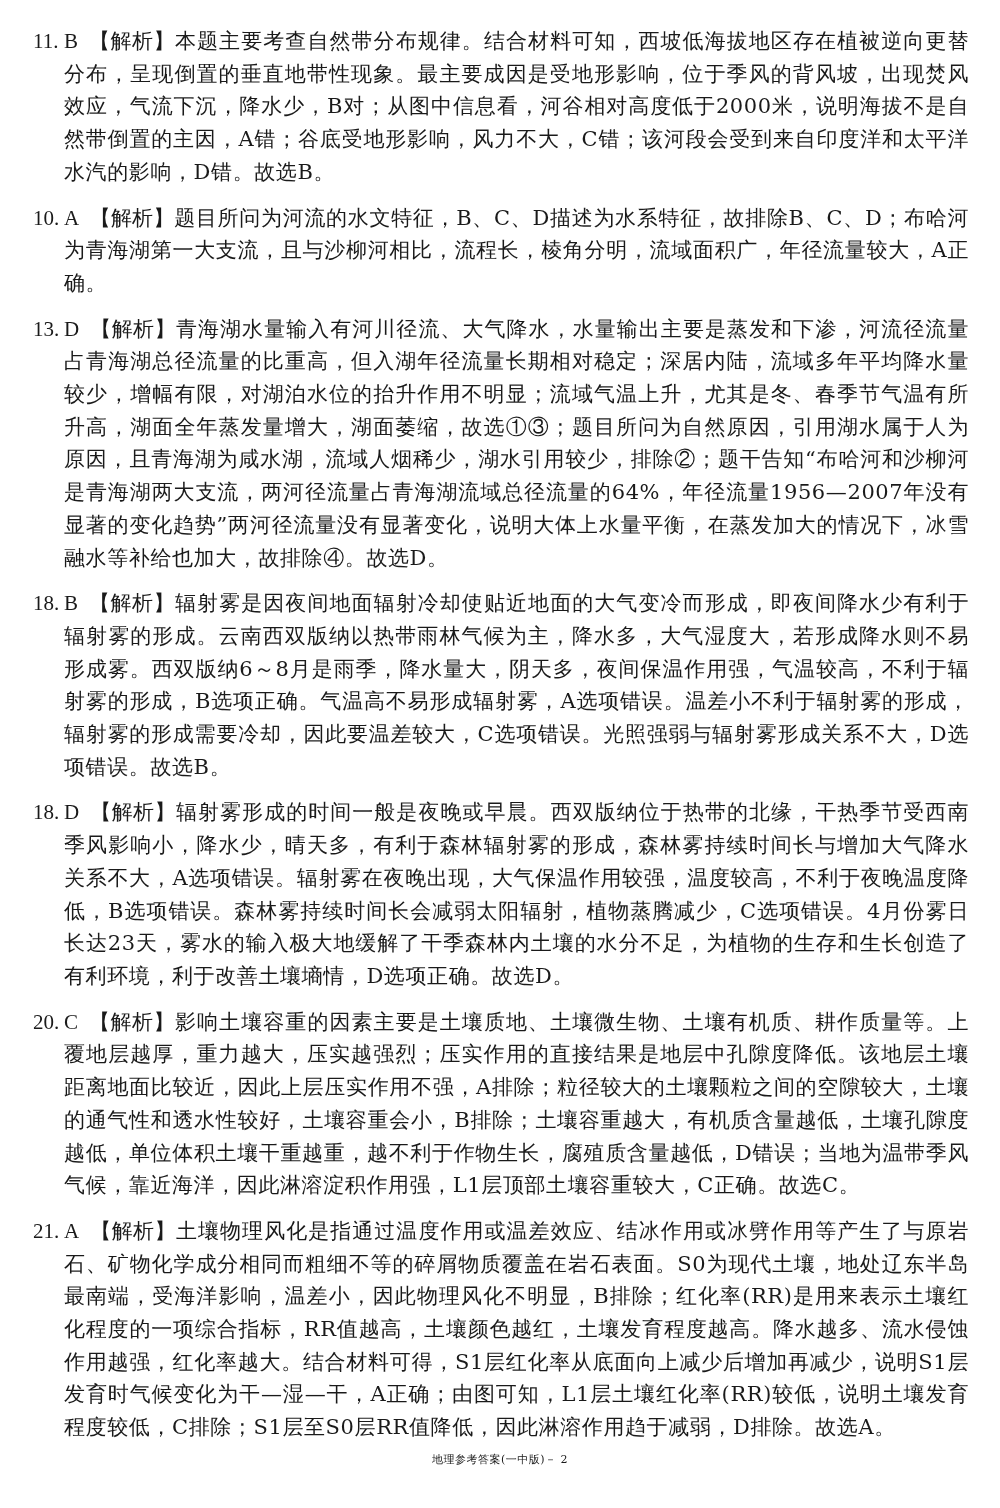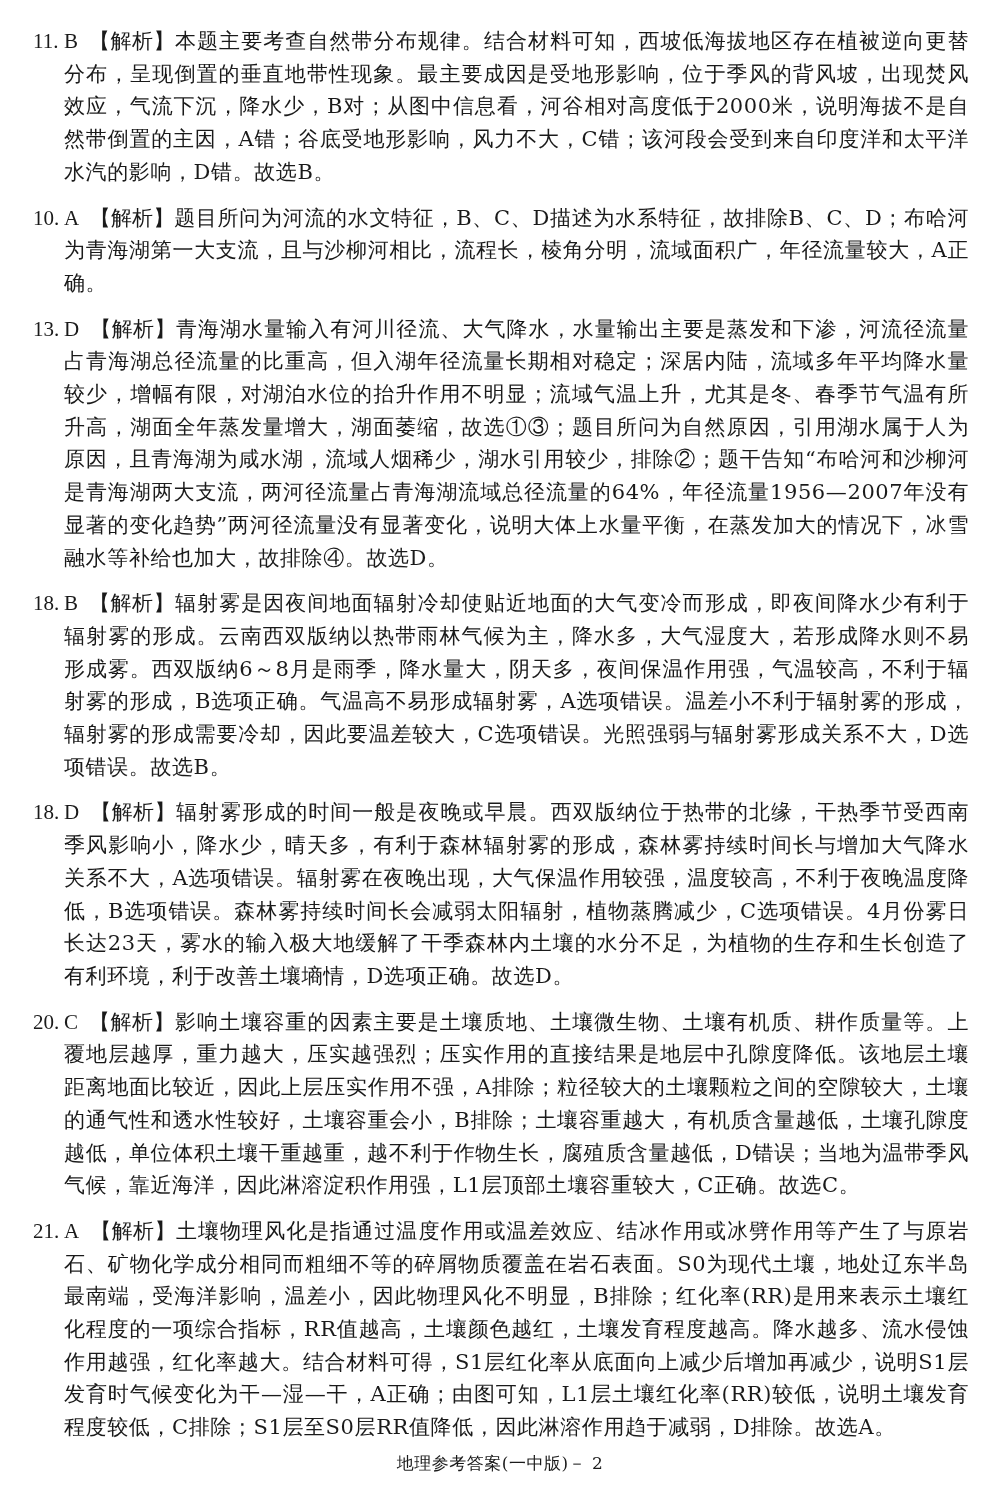--- a/index.html
+++ b/index.html
@@ -45,21 +45,21 @@
     letter-spacing: 0;
   }
   .answer .body {
   }
   .footer {
     position: absolute;
     left: 0;
     width: 1000px;
     top: 1452px;
     text-align: center;
-    font-size: 17px;
+    font-size: 11px;
     letter-spacing: 0.5px;
     color: #1a1a1a;
   }
 </style>
 </head>
 <body>
 
 <div class="page">
 
   <p class="answer">

